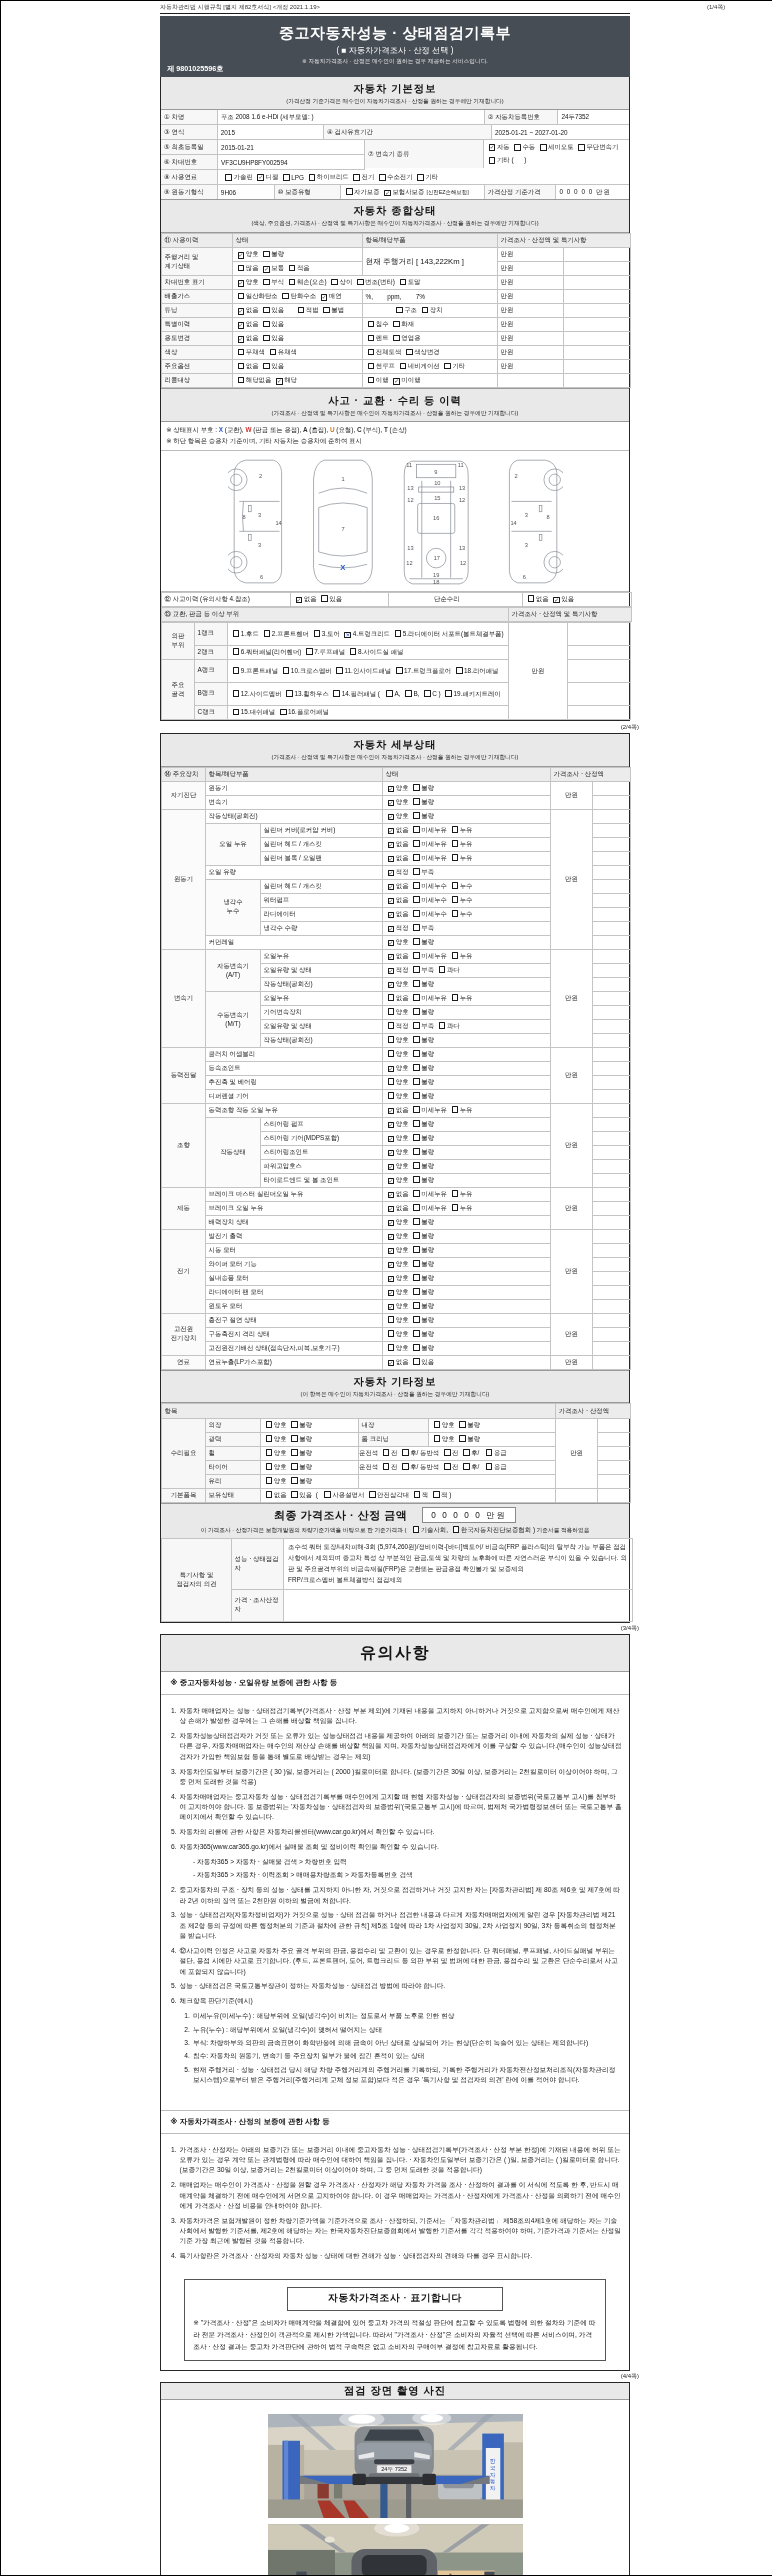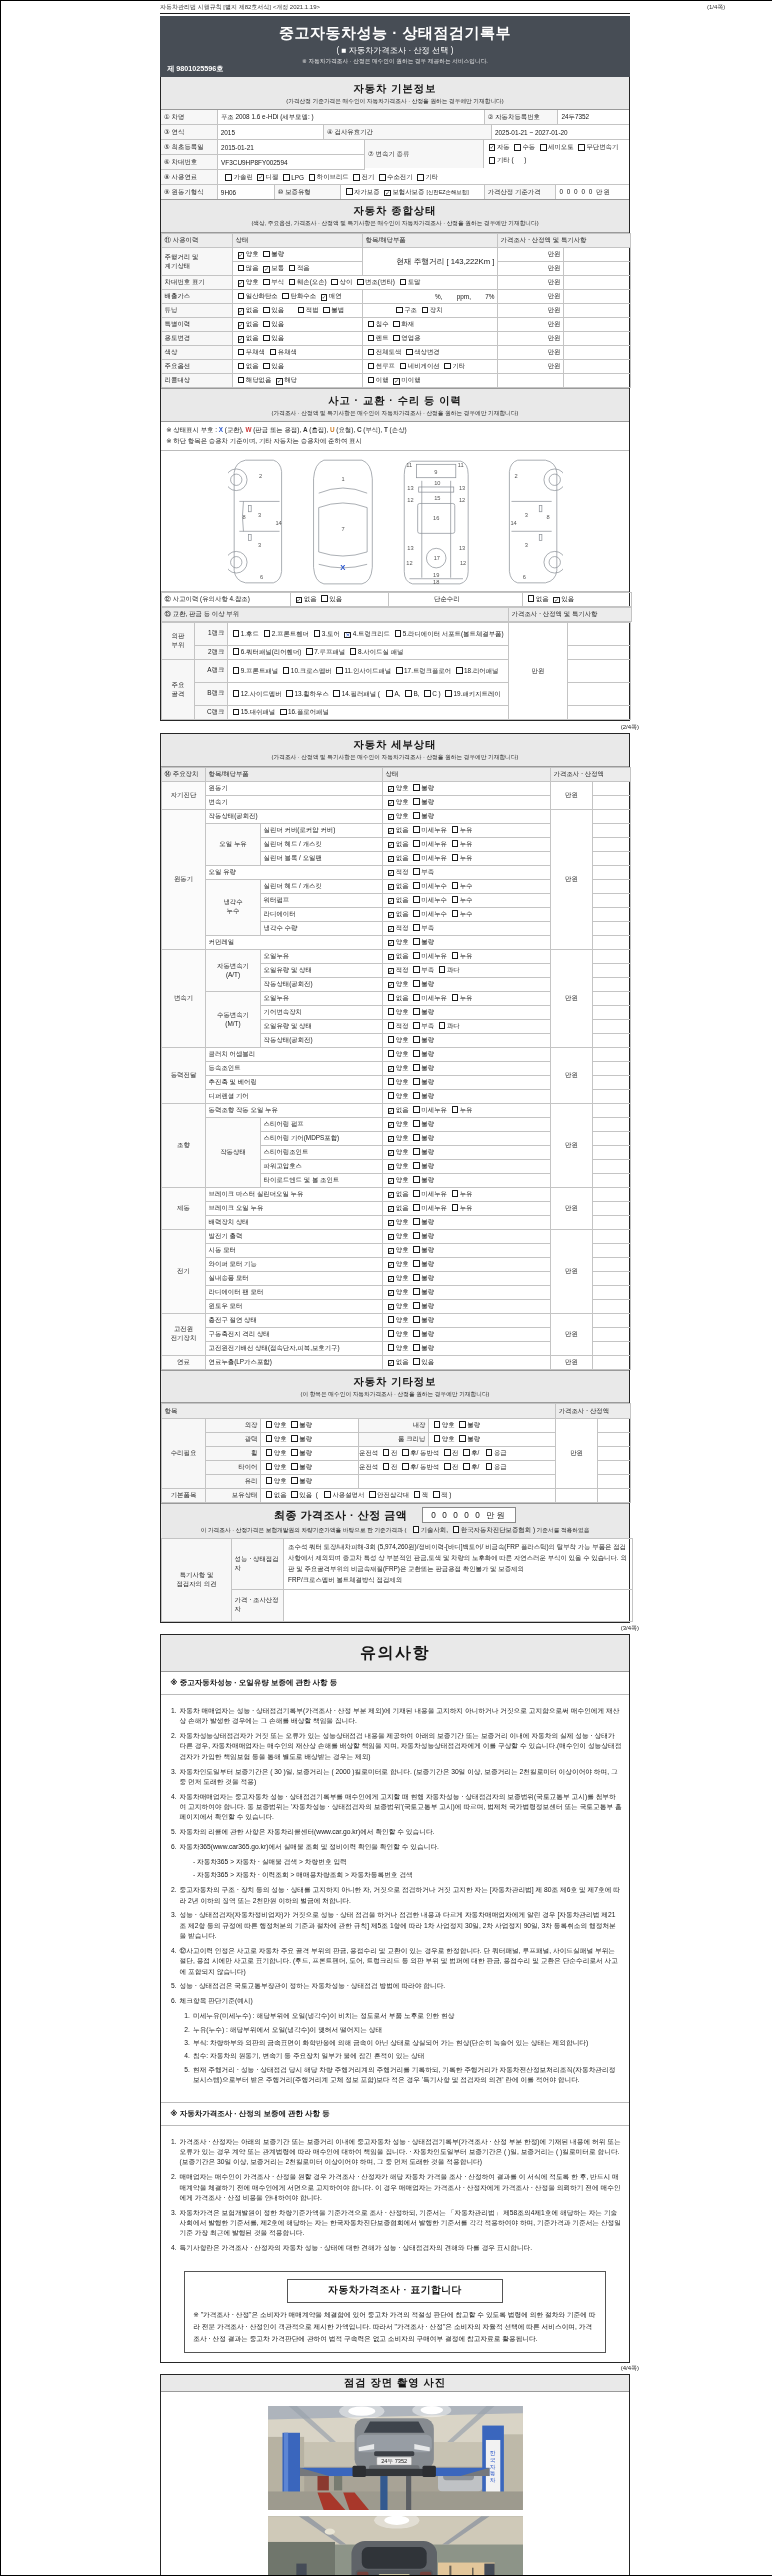--- a/index.html
+++ b/index.html
@@ -31,21 +31,21 @@
 .btable{font-size:6.4px}
 .brow{display:flex;border-bottom:0.5px solid #c4c4c4}
 .bcell{border-right:0.5px solid #c4c4c4;padding:0 3.1px;display:flex;align-items:center;height:14px}
 .bcell.tall{height:28px}
 .bcell.last{border-right:none}
 .small{font-size:5.4px;margin-left:2.1px;color:#222}
 
 table{border-collapse:collapse;width:470px;table-layout:fixed}
 td,th{border:0.5px solid #c4c4c4;font-size:6.4px;font-weight:normal;padding:1px 2.6px;vertical-align:middle}
 tr.hrow td{background:#ececec;height:14.4px}
-td.ctr{text-align:right}
+td.ctr{text-align:left}
 td.lab{background:#f7f7f7}
 td.chk{padding-left:0;white-space:nowrap}
 td.pre{white-space:pre}
 .odo{font-size:7.7px}
 
 .legendrow{font-size:6.4px;padding:4.1px 5.2px 1px}
 .legendrow .code{font-weight:bold}
 .noterow{font-size:6.4px;padding:1px 5.2px 4.1px;border-bottom:0.5px solid #bbb}
 .diagwrap{text-align:center;padding:4.1px 0 3.1px;border-bottom:0.5px solid #bbb}
 .ranks td{height:14px}
@@ -62,21 +62,21 @@
 .finalband .f2{font-size:5.7px;margin-top:2.6px}
 
 .optable td{vertical-align:middle}
 .comment{font-size:6.4px;line-height:1.7;white-space:pre-line;padding:3.1px 4.1px}
 
 .marker{width:479px;text-align:right;font-size:6px;padding:1.5px 0 1px;color:#222}
 
 .nband{background:#e9e9e9;text-align:center;padding:7.2px 0;border-bottom:0.5px solid #9a9a9a}
 .nband .bt1{font-size:16px;font-weight:bold;letter-spacing:1.5px}
 .subhead{font-size:7.5px;font-weight:bold;padding:6.2px 9.3px;border-bottom:0.5px solid #bbb}
-.subhead.mid{border-top:0.5px solid #bbb;margin-top:8px}
+.subhead.mid{border-top:0.5px solid #bbb;margin-top:16px}
 .nlist{padding:6.2px 7.2px 5.2px 5.2px}
 .notice-item{display:flex;margin:4.6px 0;font-size:6.7px;line-height:10.3px}
 .notice-item .nn{width:13.4px;text-align:right;padding-right:3.1px;flex:none}
 .notice-item .ntx{flex:1;white-space:pre-line}
 .notice-item.sub{margin-left:13.4px;margin-top:3.1px;margin-bottom:3.1px}
 
 .pbox{border:0.5px solid #555;margin:7.2px 23px 8.2px 23px;padding:7.2px 8.2px 8.2px}
 .pbox .ptitle{border:1px solid #555;width:216px;margin:0 auto;text-align:center;font-size:9.8px;font-weight:bold;padding:4.6px 0;letter-spacing:0.5px}
 .pbox .pbody{font-size:6.7px;line-height:1.75;margin-top:6.2px;color:#111}
 

